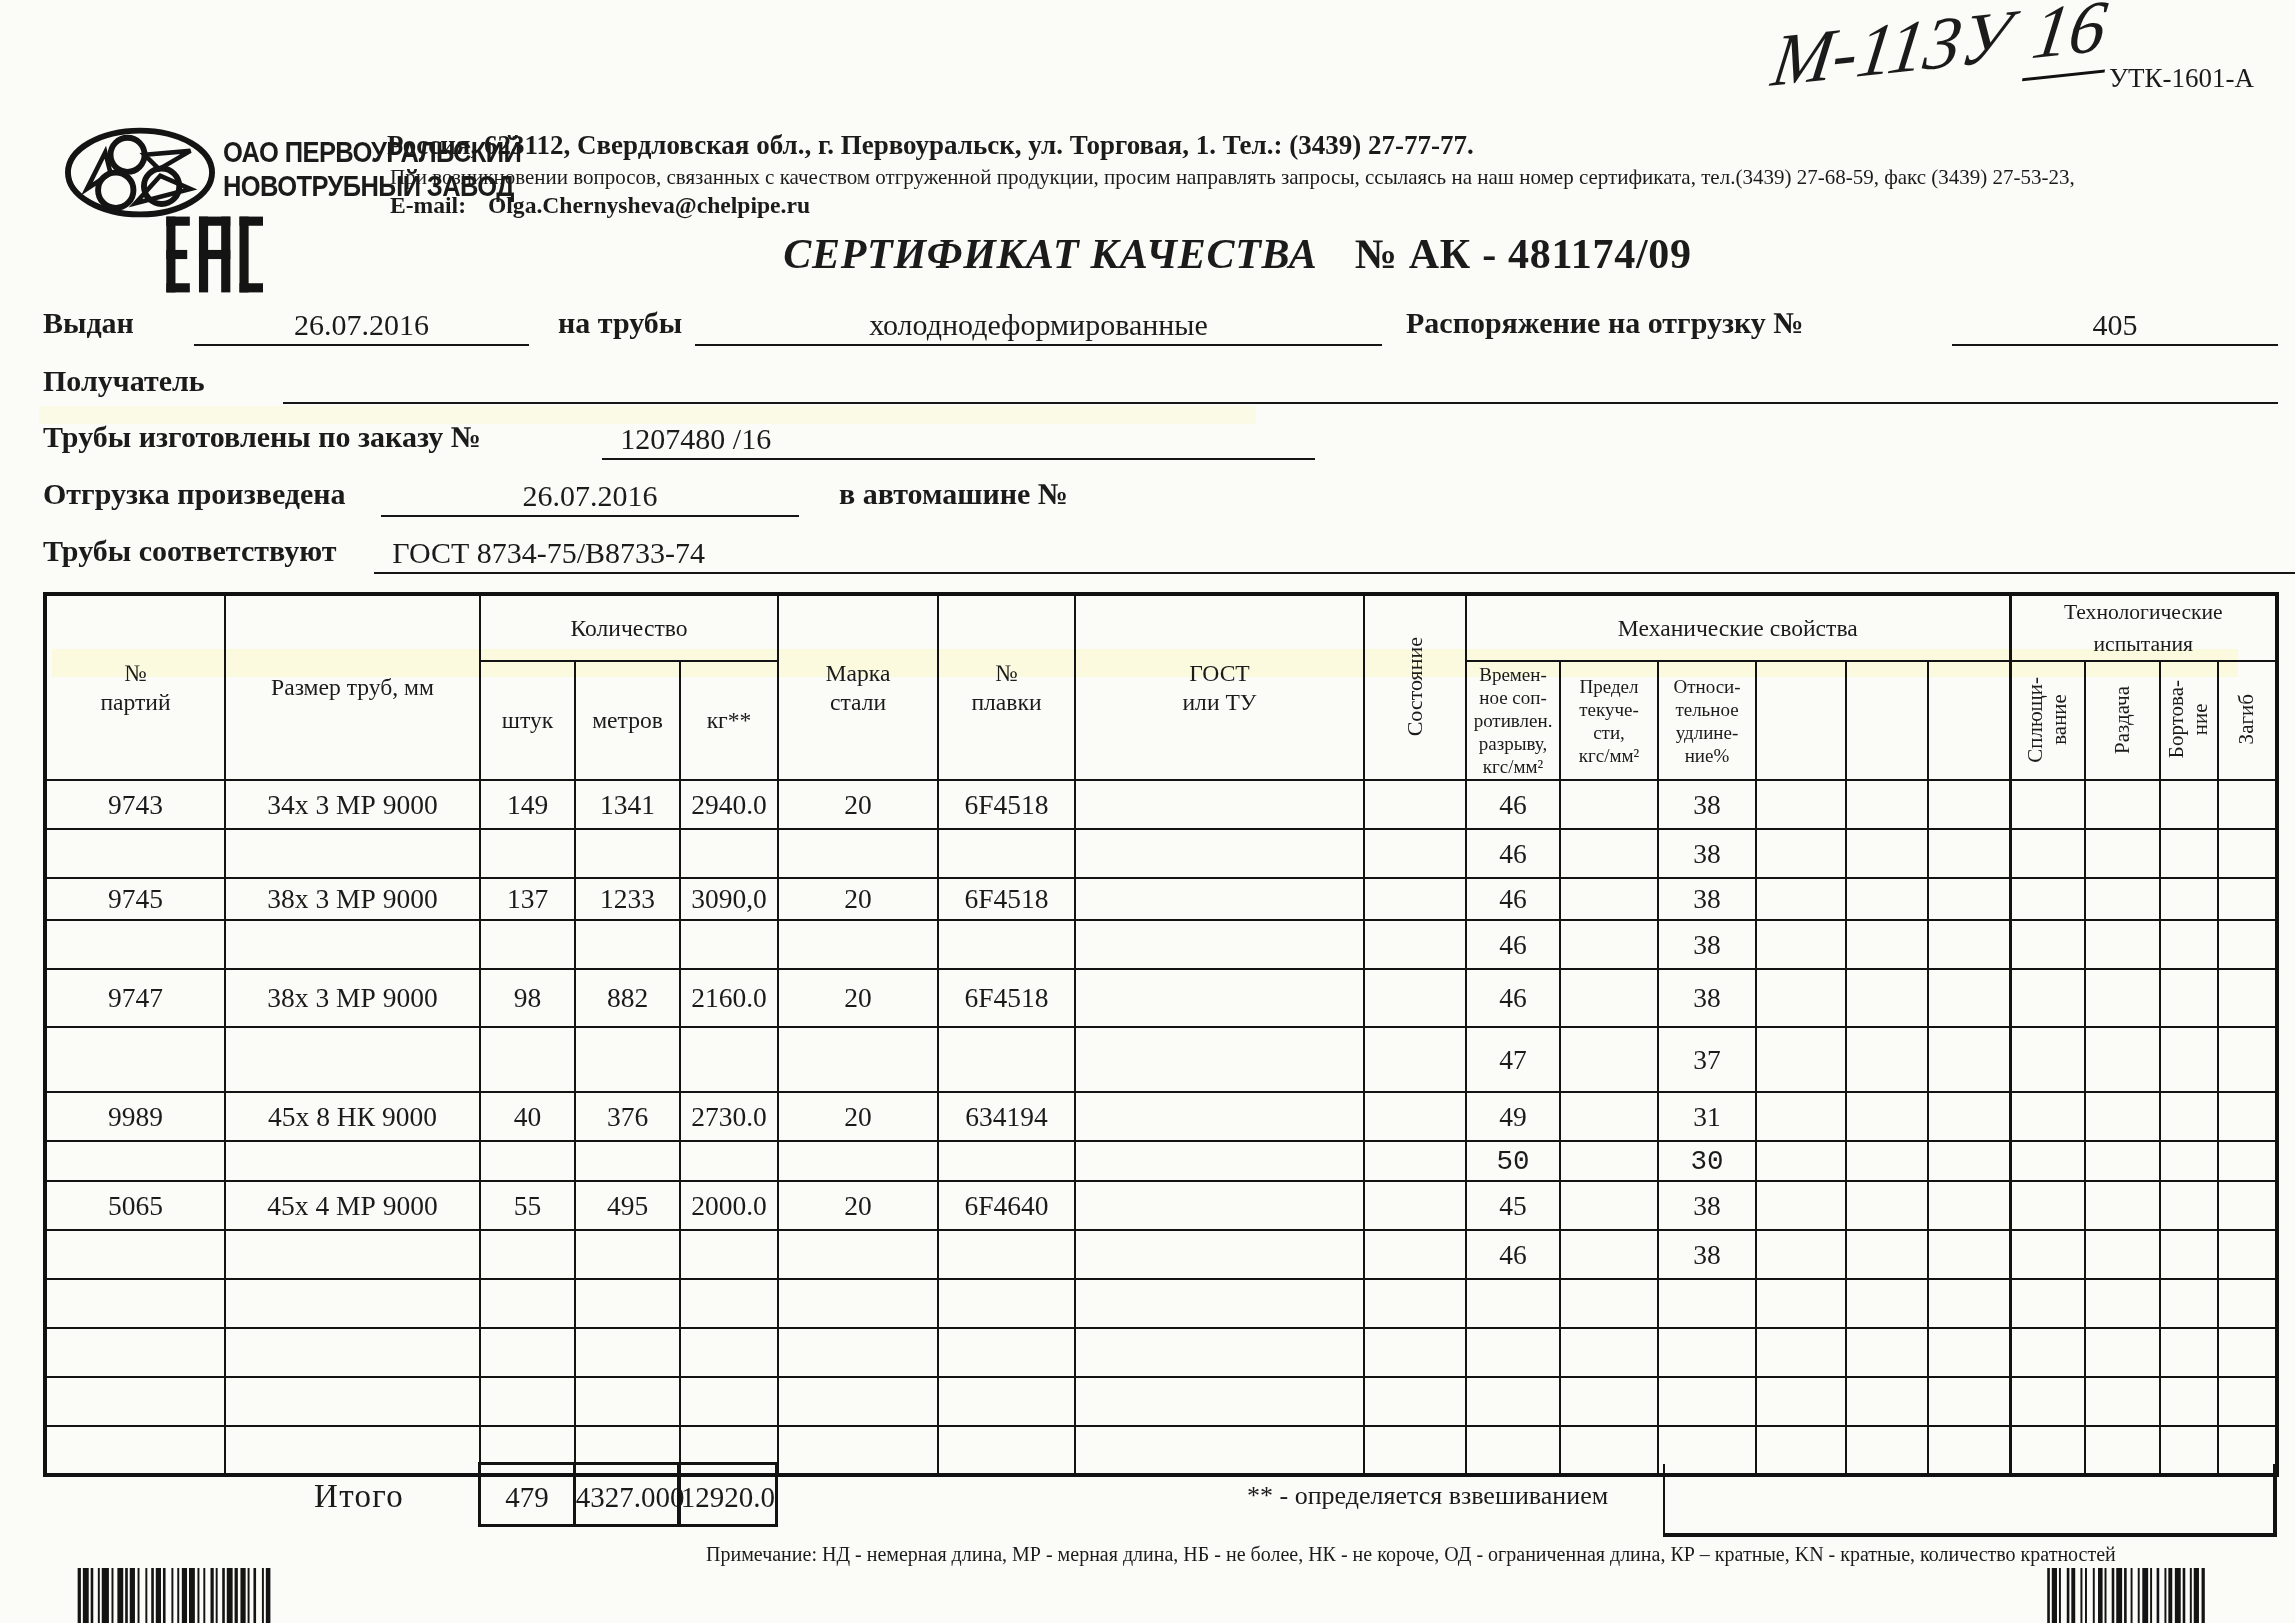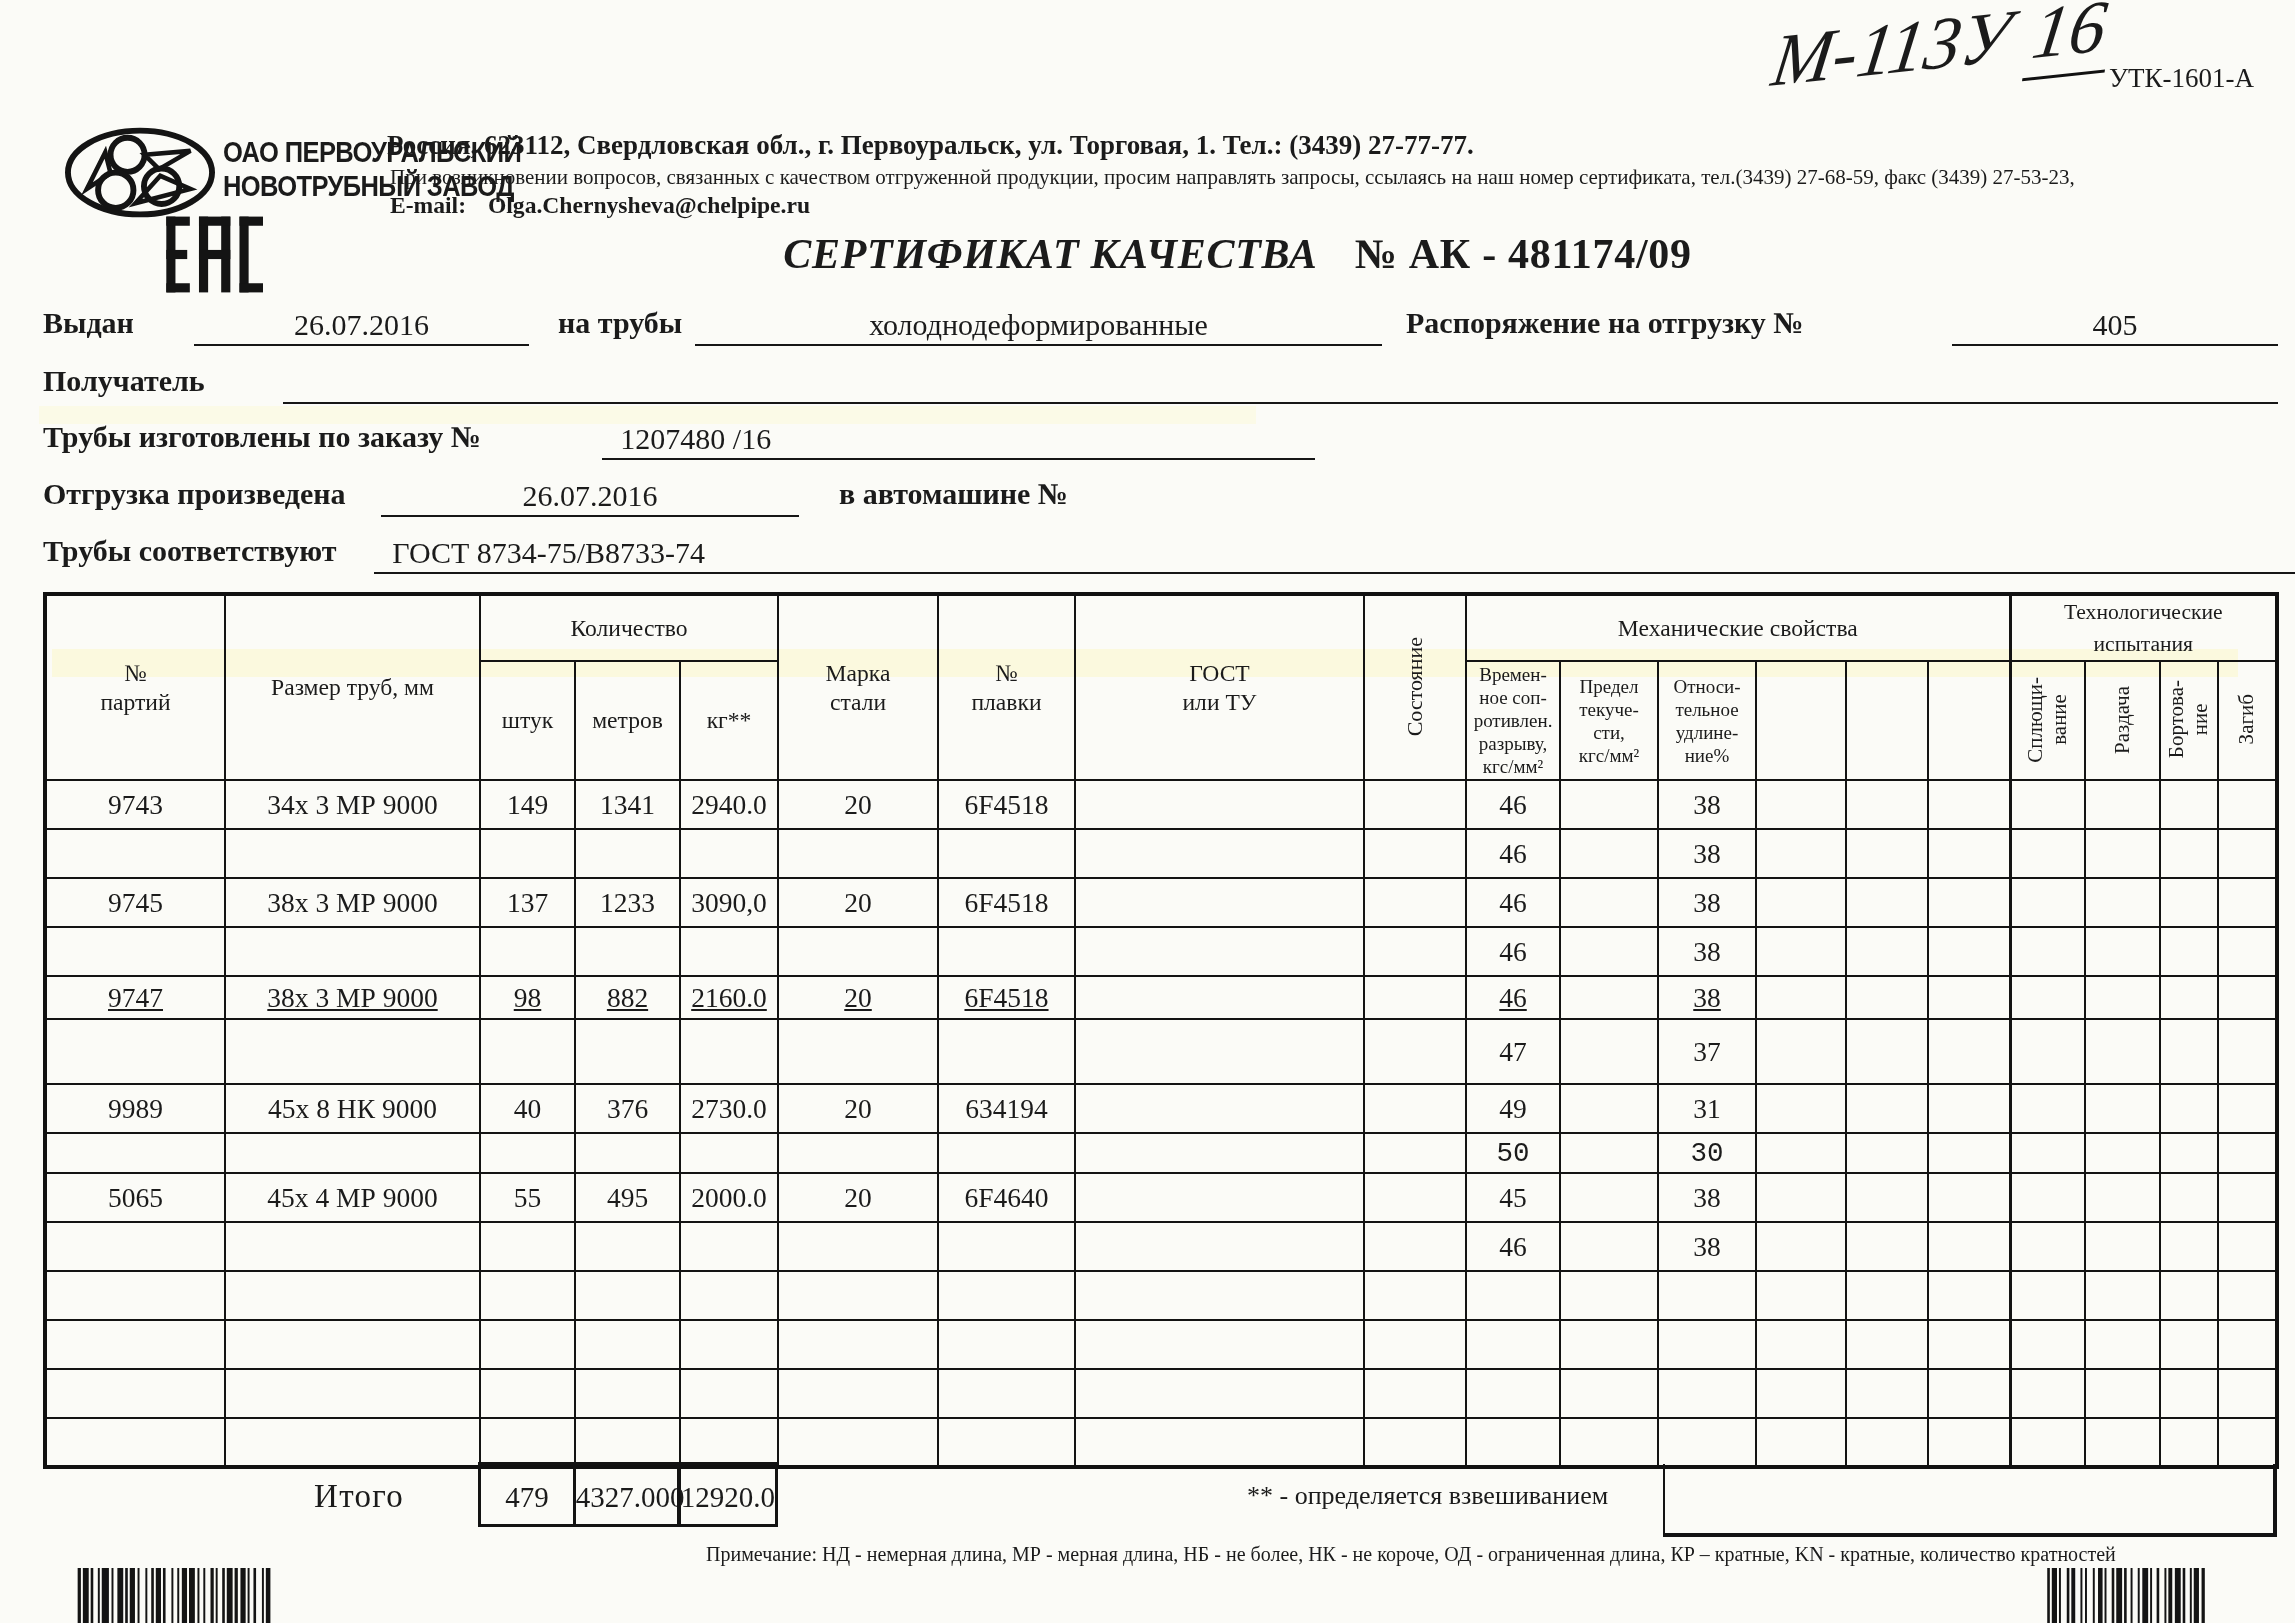--- a/index.html
+++ b/index.html
@@ -271,21 +271,21 @@
           <td class="cell"></td>
           <td class="cell">38</td>
           <td class="cell"></td>
           <td class="cell"></td>
           <td class="cell"></td>
           <td class="cell col-heavy"></td>
           <td class="cell"></td>
           <td class="cell"></td>
           <td class="cell"></td>
         </tr>
-        <tr style="height: 49px;">
+        <tr style="height: 42px;">
           <td class="cell">9745</td>
           <td class="cell">38х 3 МР 9000</td>
           <td class="cell">137</td>
           <td class="cell">1233</td>
           <td class="cell">3090,0</td>
           <td class="cell">20</td>
           <td class="cell">6F4518</td>
           <td class="cell"></td>
           <td class="cell"></td>
           <td class="cell">46</td>
@@ -313,21 +313,21 @@
           <td class="cell"></td>
           <td class="cell">38</td>
           <td class="cell"></td>
           <td class="cell"></td>
           <td class="cell"></td>
           <td class="cell col-heavy"></td>
           <td class="cell"></td>
           <td class="cell"></td>
           <td class="cell"></td>
         </tr>
-        <tr style="height: 43px; text-decoration: underline;">
+        <tr style="height: 58px;">
           <td class="cell">9747</td>
           <td class="cell">38х 3 МР 9000</td>
           <td class="cell">98</td>
           <td class="cell">882</td>
           <td class="cell">2160.0</td>
           <td class="cell">20</td>
           <td class="cell">6F4518</td>
           <td class="cell"></td>
           <td class="cell"></td>
           <td class="cell">46</td>

